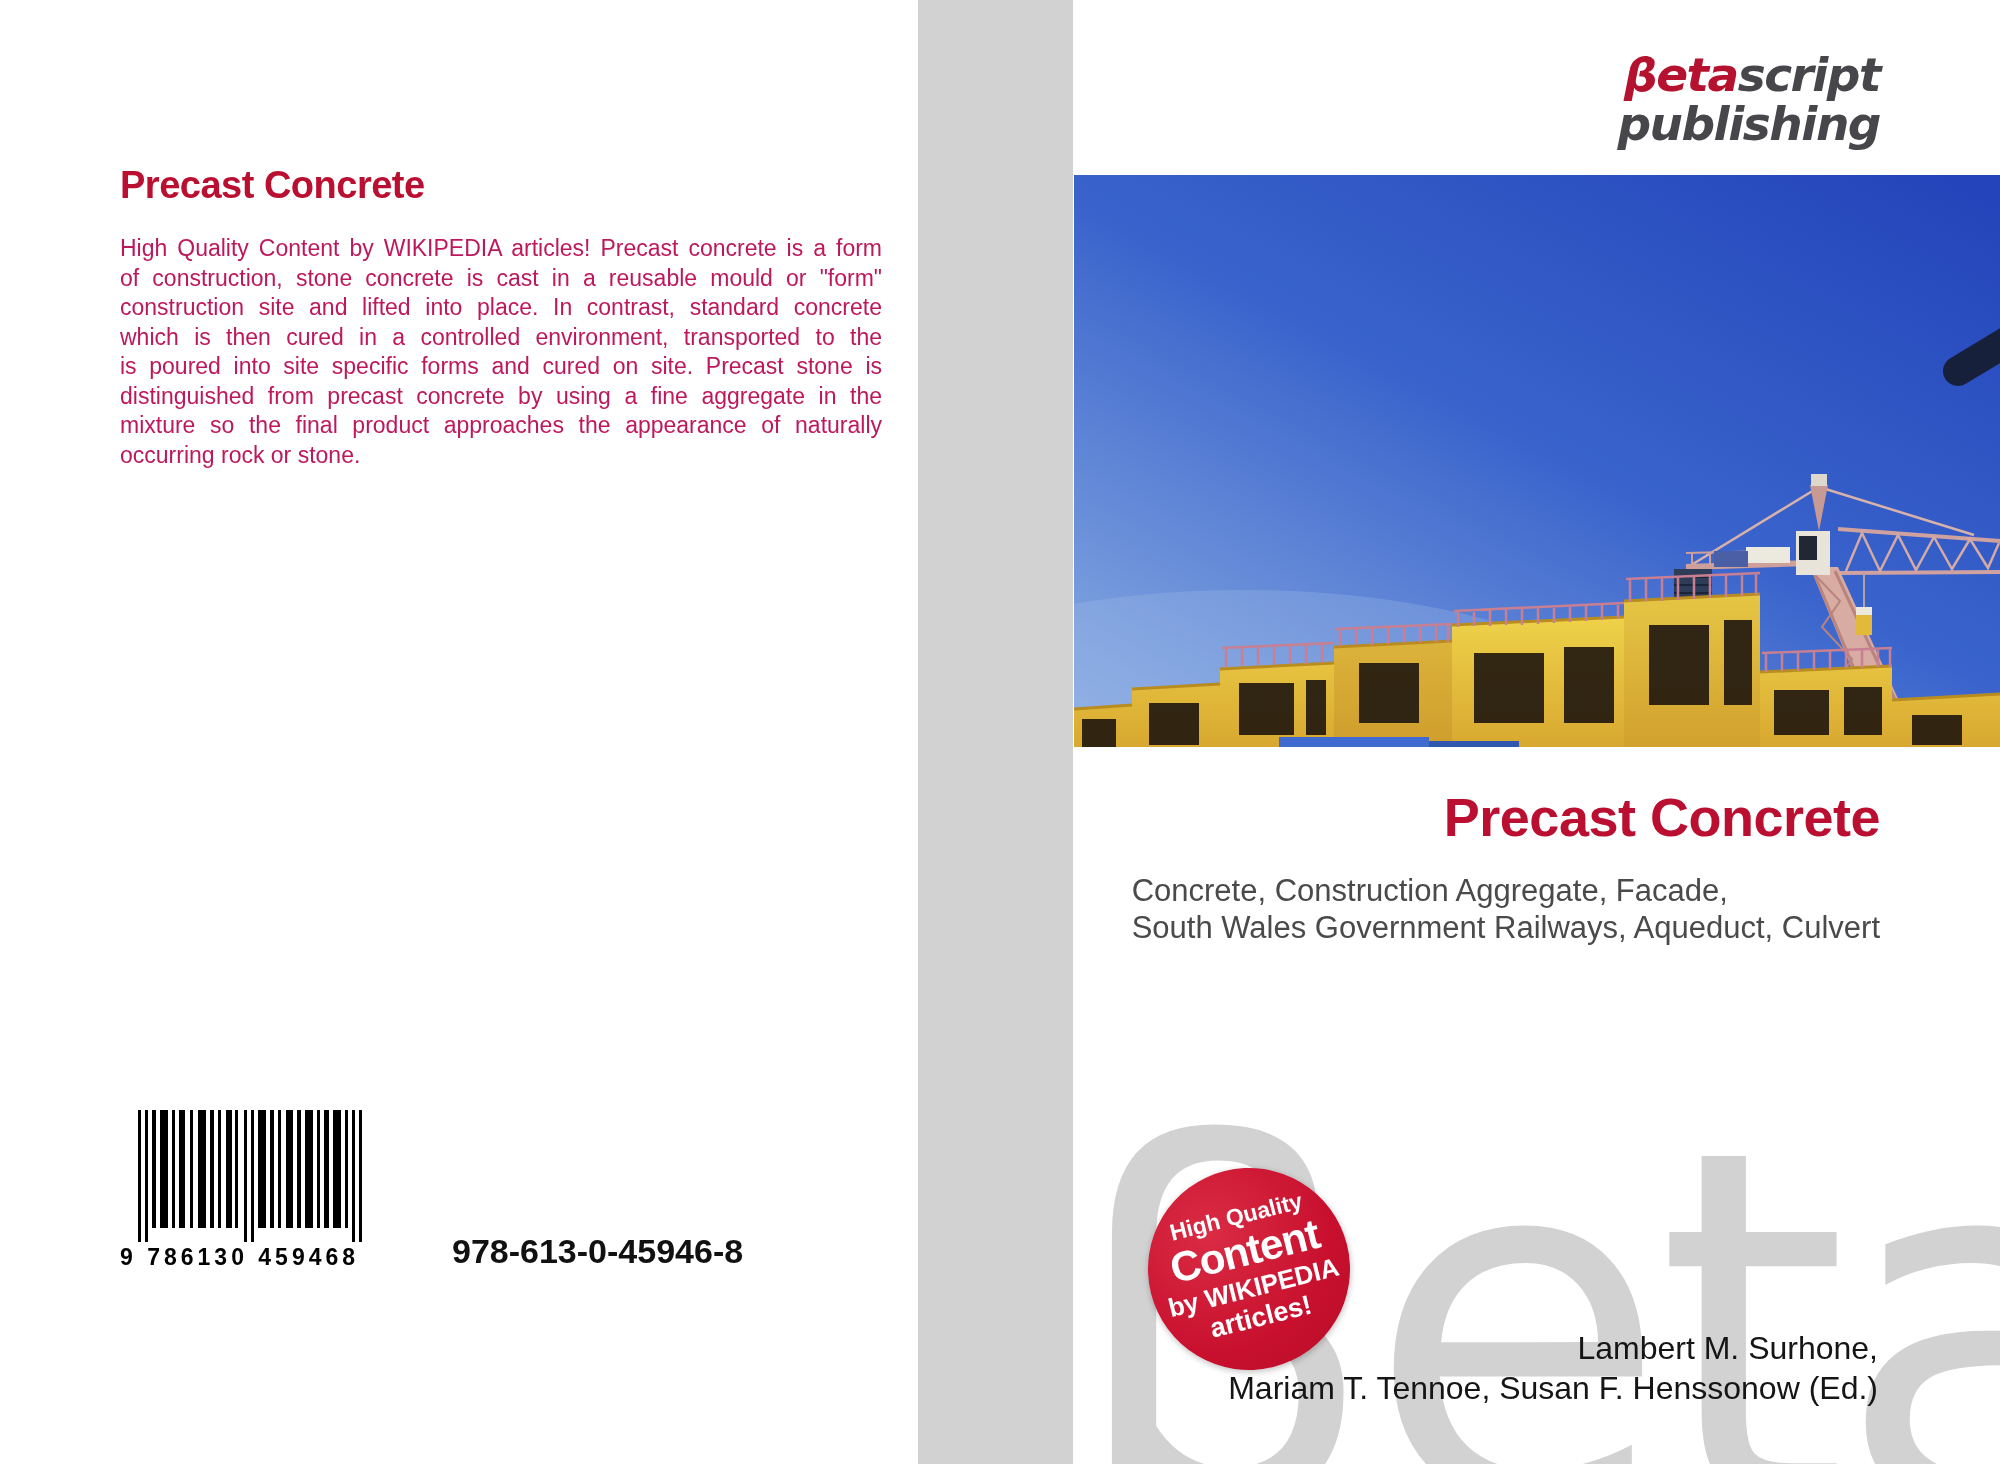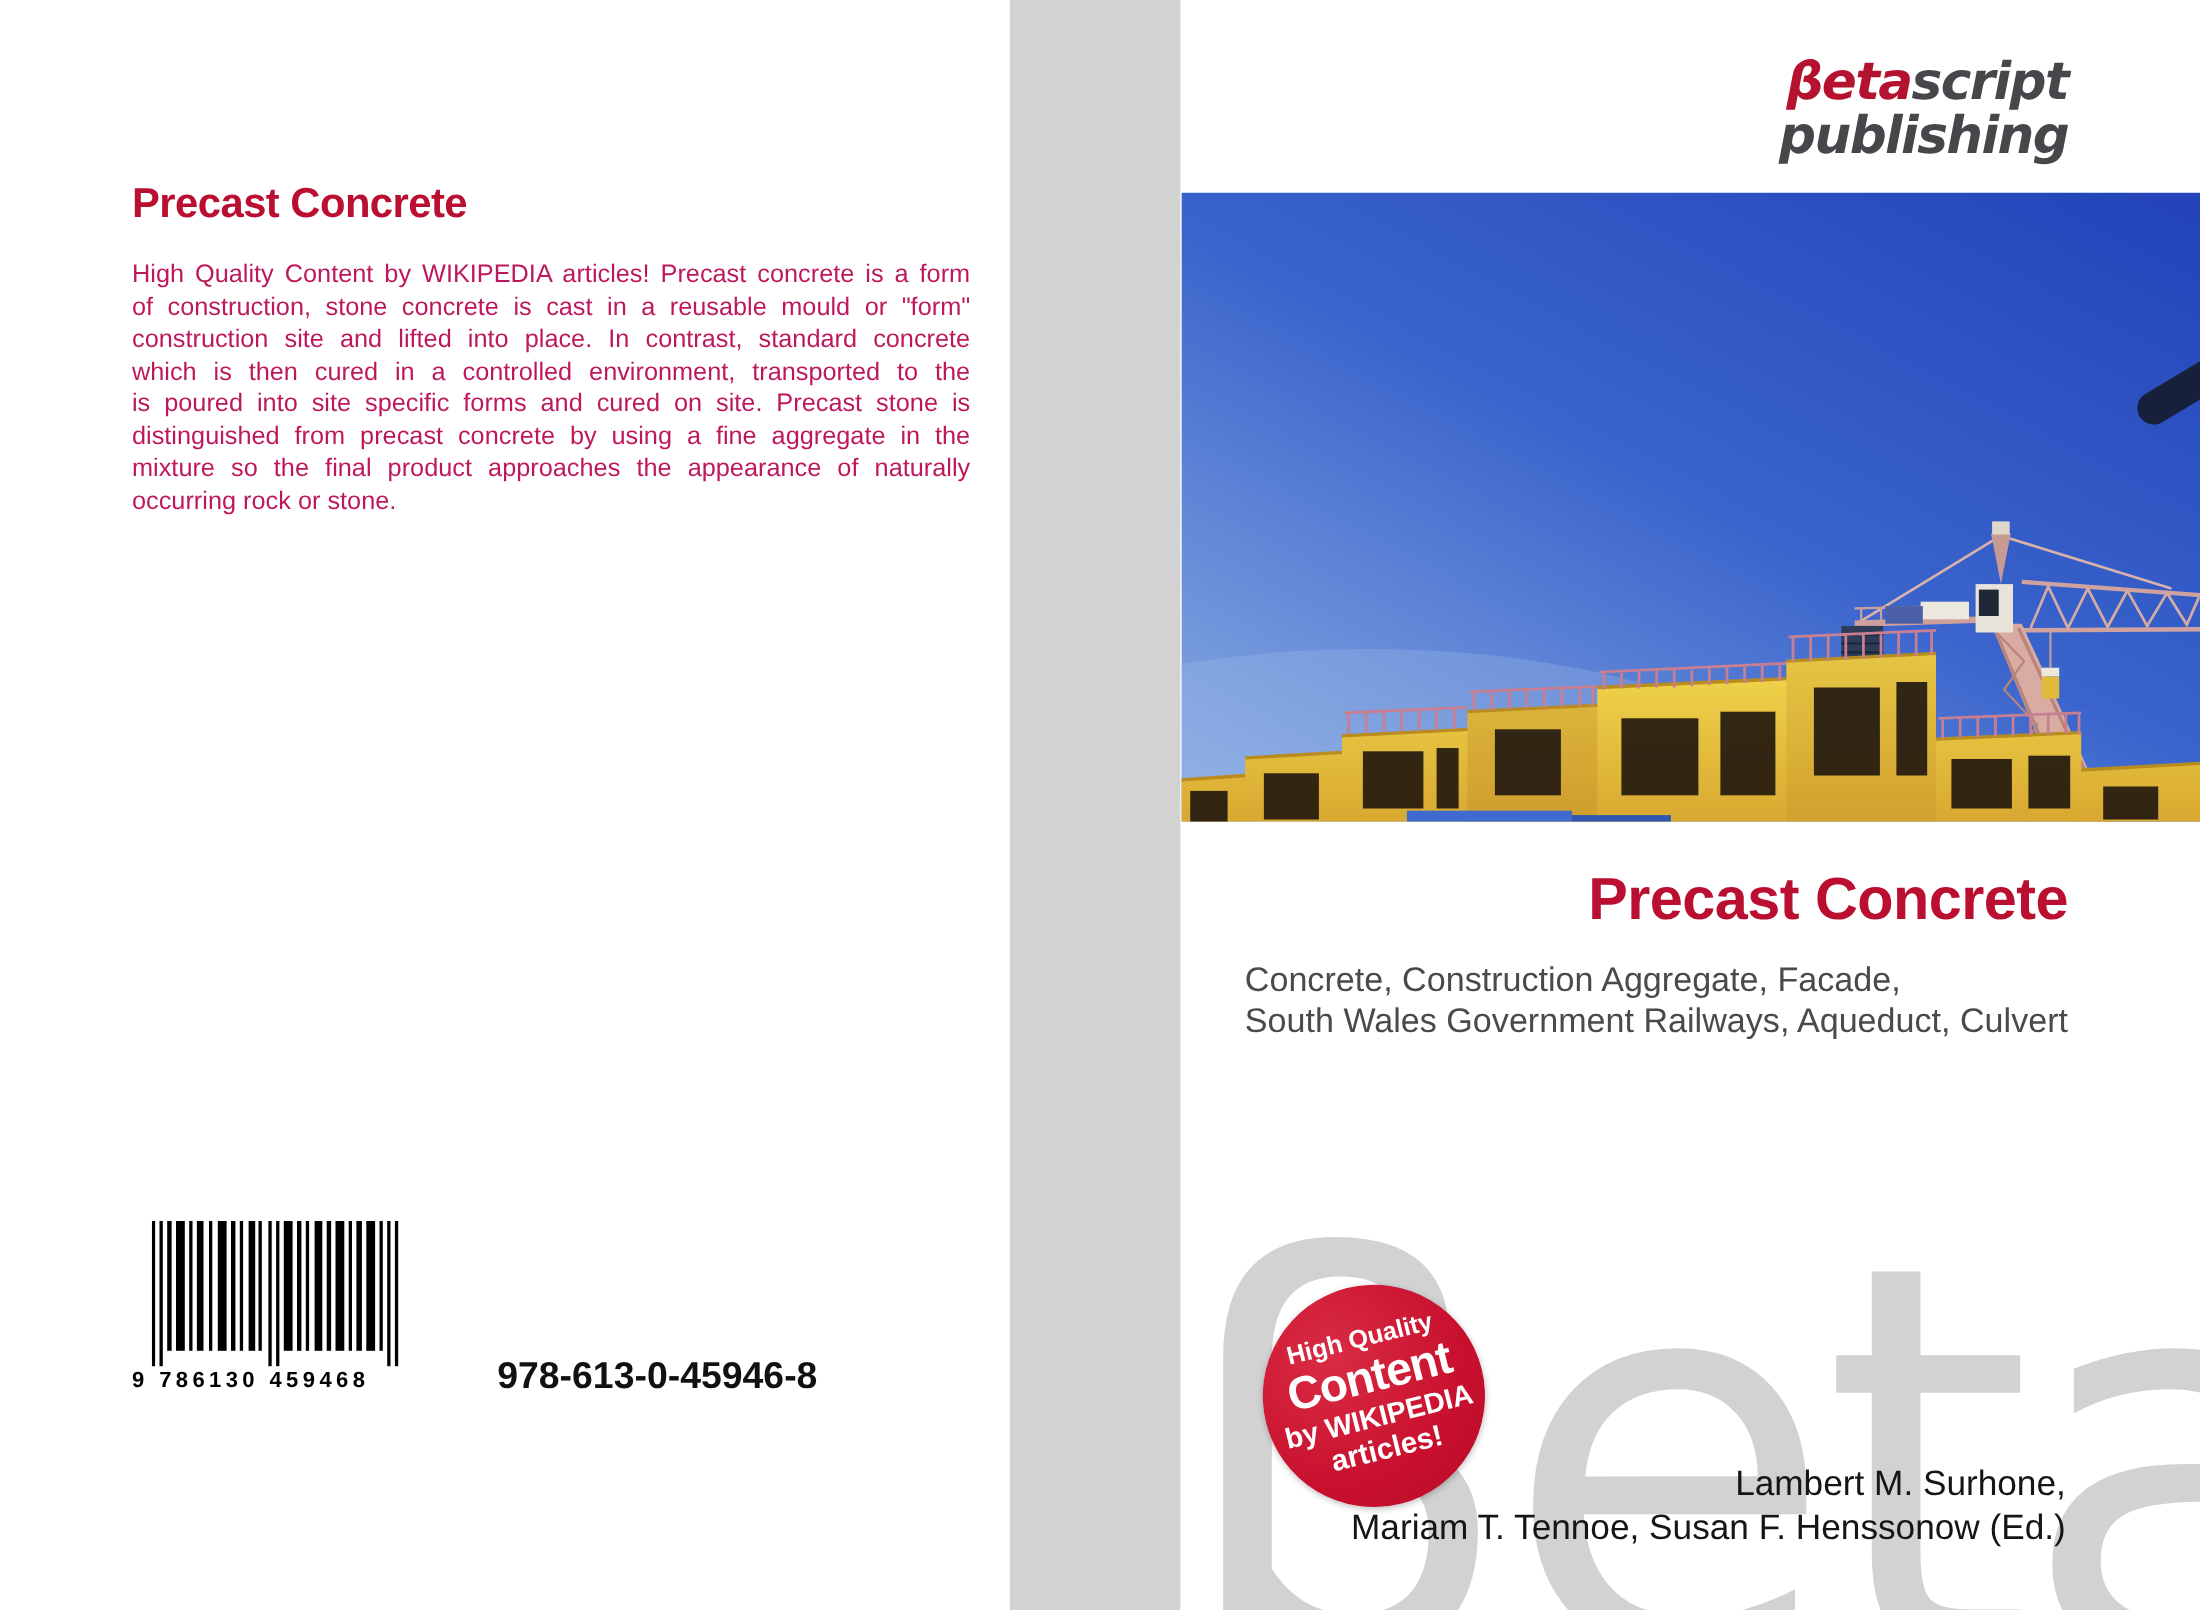--- a/index.html
+++ b/index.html
@@ -6,21 +6,21 @@
   .page{position:relative;width:2000px;height:1464px;background:#ffffff;overflow:hidden;
         font-family:"Liberation Sans",sans-serif;}
   
   .back-title{position:absolute;left:120px;top:164px;font-size:38px;font-weight:bold;
               color:#ba0f30;letter-spacing:-0.5px;}
   .back-para{position:absolute;left:120px;top:234px;width:762px;font-size:23px;
              line-height:29.5px;color:#be185d;}
   .para-line{text-align:justify;text-align-last:justify;white-space:normal;}
   .para-line.last{text-align-last:left;}
   .barcode{position:absolute;left:138px;top:1110px;width:260px;height:170px;}
-  .barcode-digits{position:absolute;left:-18px;top:134px;width:278px;font-size:20px;
+  .barcode-digits{position:absolute;left:-18px;top:134px;width:278px;font-size:23px;
                   letter-spacing:4px;color:#000;font-weight:bold;white-space:pre;}
   .isbn{position:absolute;left:452px;top:1232px;font-size:34px;font-weight:bold;color:#111;}
   
   .spine{position:absolute;left:918px;top:0;width:155px;height:1464px;background:#d2d2d2;}
   
   .logo{position:absolute;right:120px;top:50px;text-align:right;
         font-family:"DejaVu Sans",sans-serif;font-size:47px;font-weight:bold;
         line-height:49px;letter-spacing:-1.5px;color:#47474b;font-style:italic;}
   .logo .beta{color:#b5122f;}
   .photo{position:absolute;left:1074px;top:175px;width:926px;height:572px;display:block;}

